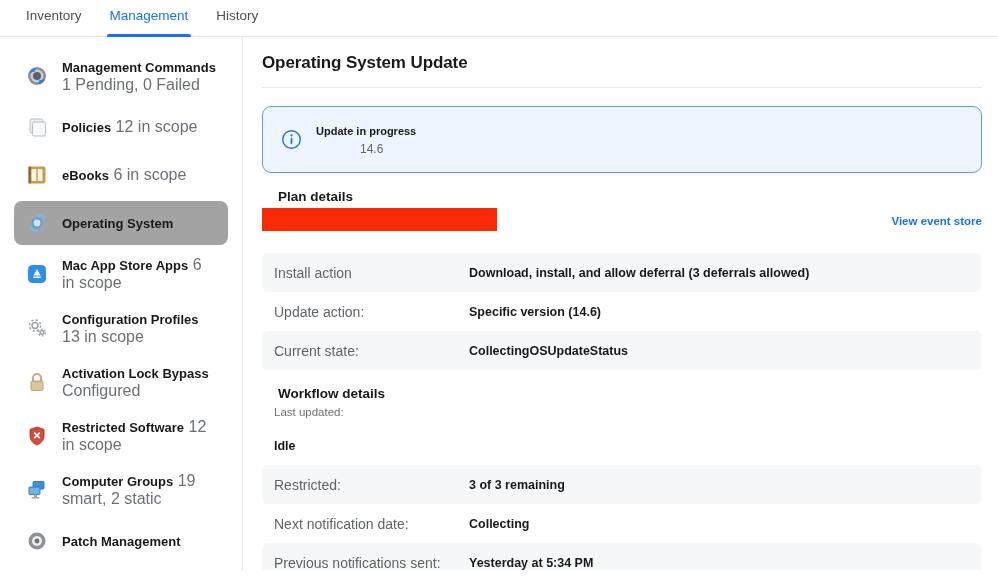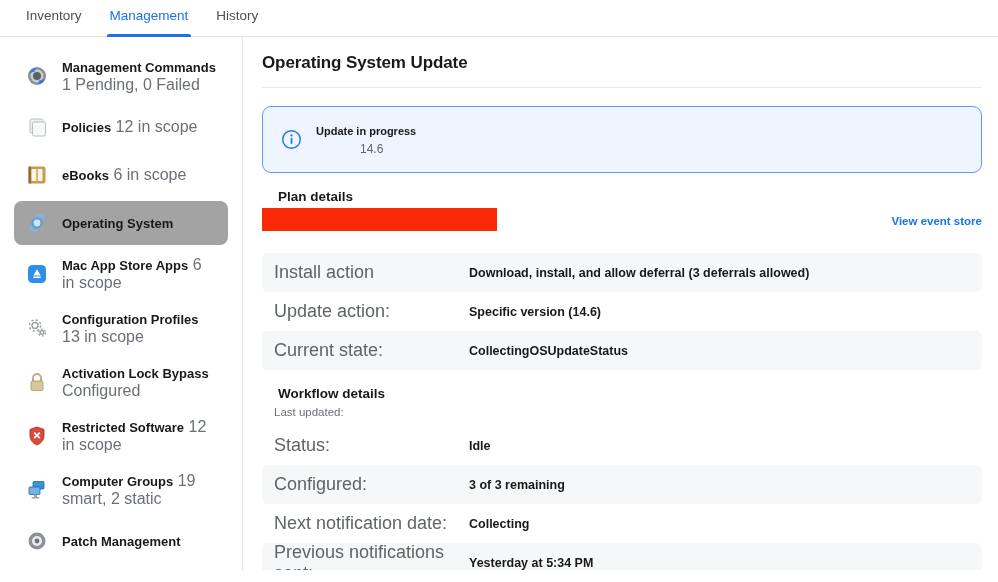--- a/index.html
+++ b/index.html
@@ -158,21 +158,21 @@
   .rows { width: 100%; }
   .row {
     display: flex;
     align-items: center;
     height: 39px;
     padding: 0 12px;
     border-radius: 6px;
   }
   .row.shaded { background: #f6f7f9; }
   .row-label {
-    font-size: 18px;
+    font-size: 14px;
     color: #5f6469;
     flex: 0 0 195px;
   }
   .row-value {
     font-size: 12.5px;
     color: #18191b;
     font-weight: bold;
   }
 </style>
 </head>
@@ -372,25 +372,24 @@
       </div>
     </div>
 
     <div class="sec-gap"></div>
 
     <div class="sec-head">Workflow details</div>
     <div class="sub-label">Last updated:</div>
 
     <div class="rows">
       <div class="row">
-        <span class="row-label">Status:</span>
         <span class="row-value">Idle</span>
       </div>
       <div class="row shaded">
-        <span class="row-label">Configured:</span>
+        <span class="row-label">Restricted:</span>
         <span class="row-value">3 of 3 remaining</span>
       </div>
       <div class="row">
         <span class="row-label">Next notification date:</span>
         <span class="row-value">Collecting</span>
       </div>
       <div class="row shaded">
         <span class="row-label">Previous notifications sent:</span>
         <span class="row-value">Yesterday at 5:34 PM</span>
       </div>

